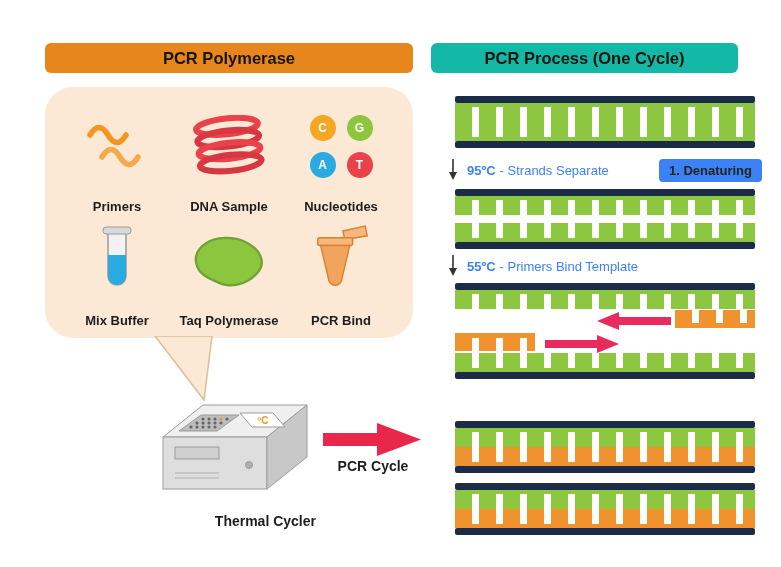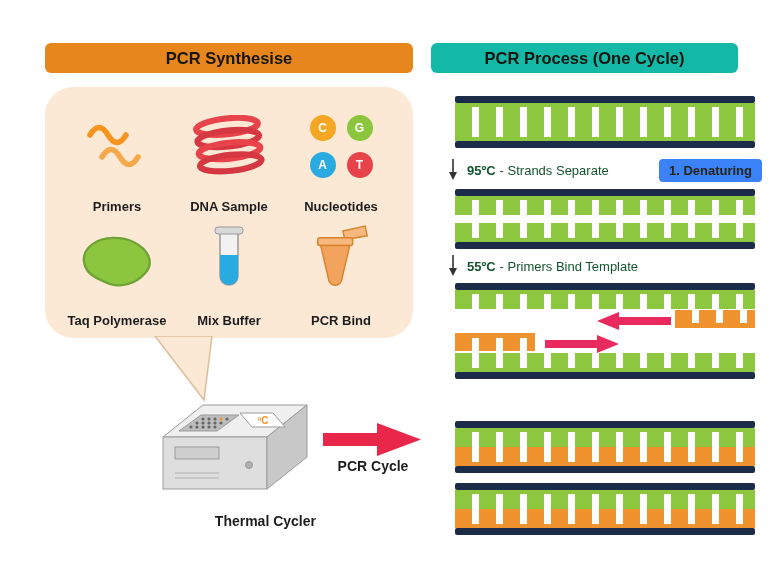--- a/index.html
+++ b/index.html
@@ -47,32 +47,32 @@
           background-image:repeating-linear-gradient(90deg, var(--c) 0, var(--c) 17px, transparent 17px, transparent 24px); }
   .comb.small { height:13px; }
   .strand-abs { position:absolute; left:0; right:0; }
   .gap10 { height:10px; }
   .primer { position:absolute; width:80px; }
   .pinkarrow { position:absolute; }
 
   
   .step-row { position:absolute; left:447px; width:315px; height:26px;
               display:flex; align-items:center; gap:8px; }
-  .step-text { font-size:13px; color:#14532d; white-space:nowrap; }
+  .step-text { font-size:13px; color:#3b82f6; white-space:nowrap; }
   .temp { font-weight:700; }
   .desc { margin-left:4px; }
   .badge { margin-left:auto; padding:4px 10px; border-radius:4px;
            font-weight:700; font-size:13px; color:#24241c; white-space:nowrap; }
 </style>
 </head>
 <body>
 
 <div id="canvas">
 
-  <div id="hdr-left" class="hdr" style="background: rgb(232, 134, 30);">PCR Synthesise</div>
+  <div id="hdr-left" class="hdr" style="background: rgb(232, 134, 30);">PCR Polymerase</div>
   <div id="hdr-right" class="hdr" style="background: #14b8a6;">PCR Process (One Cycle)</div>
 
   <div id="bubble" style="background: rgb(251, 233, 213);">
 
     <div class="cell">
       <div class="icon-box">
         <svg width="70" height="54" viewBox="0 0 70 54">
           <path d="M8,16 C14,6 20,6 26,16 C32,26 38,26 44,16" stroke="#F7941D" stroke-width="5.5" fill="none" stroke-linecap="round"></path>
           <path d="M20,38 C26,28 32,28 38,38 C44,48 50,48 56,38" stroke="#F5A94B" stroke-width="5.5" fill="none" stroke-linecap="round"></path>
         </svg>
@@ -101,36 +101,36 @@
           <div class="nuc" style="background: rgb(140, 198, 63);">G</div>
           <div class="nuc" style="background: rgb(41, 171, 226);">A</div>
           <div class="nuc" style="background: rgb(232, 66, 75);">T</div>
         </div>
       </div>
       <div class="cell-label">Nucleotides</div>
     </div>
 
     <div class="cell">
       <div class="icon-box">
-        <svg width="90" height="60" viewBox="0 0 92 64">
-          <path d="M24,50 C8,42 6,24 20,14 C32,5 52,6 64,12 C80,20 86,34 76,45 C66,56 52,60 40,57 C34,55 30,53 24,50 Z" fill="#8CC63F" stroke="#6FA237" stroke-width="2.5"></path>
-        </svg>
-      </div>
-      <div class="cell-label">Taq Polymerase</div>
-    </div>
-
-    <div class="cell">
-      <div class="icon-box">
         <svg width="36" height="72" viewBox="0 0 36 72">
           <path d="M9,8 L9,51 A9,9 0 0 0 27,51 L27,8 Z" fill="#F2F2F2" stroke="#9A9A9A" stroke-width="1.5"></path>
           <path d="M9,30 L9,51 A9,9 0 0 0 27,51 L27,30 Z" fill="#29ABE2"></path>
           <rect x="4" y="2" width="28" height="7" rx="3" fill="#D9D9D9" stroke="#9A9A9A"></rect>
         </svg>
       </div>
       <div class="cell-label">Mix Buffer</div>
+    </div>
+
+    <div class="cell">
+      <div class="icon-box">
+        <svg width="90" height="60" viewBox="0 0 92 64">
+          <path d="M24,50 C8,42 6,24 20,14 C32,5 52,6 64,12 C80,20 86,34 76,45 C66,56 52,60 40,57 C34,55 30,53 24,50 Z" fill="#8CC63F" stroke="#6FA237" stroke-width="2.5"></path>
+        </svg>
+      </div>
+      <div class="cell-label">Taq Polymerase</div>
     </div>
 
     <div class="cell">
       <div class="icon-box">
         <svg width="62" height="72" viewBox="0 0 64 74">
           <polygon points="34,6 57,1 59,11 36,15" fill="#F6B87E" stroke="#D9822B" stroke-width="1.5"></polygon>
           <rect x="8" y="13" width="36" height="8" rx="2" fill="#F6B87E" stroke="#D9822B" stroke-width="1.5"></rect>
           <path d="M11,21 L41,21 L33,55 A7,7 0 0 1 19,55 Z" fill="#F2A45F" stroke="#D9822B" stroke-width="1.5"></path>
         </svg>
       </div>

